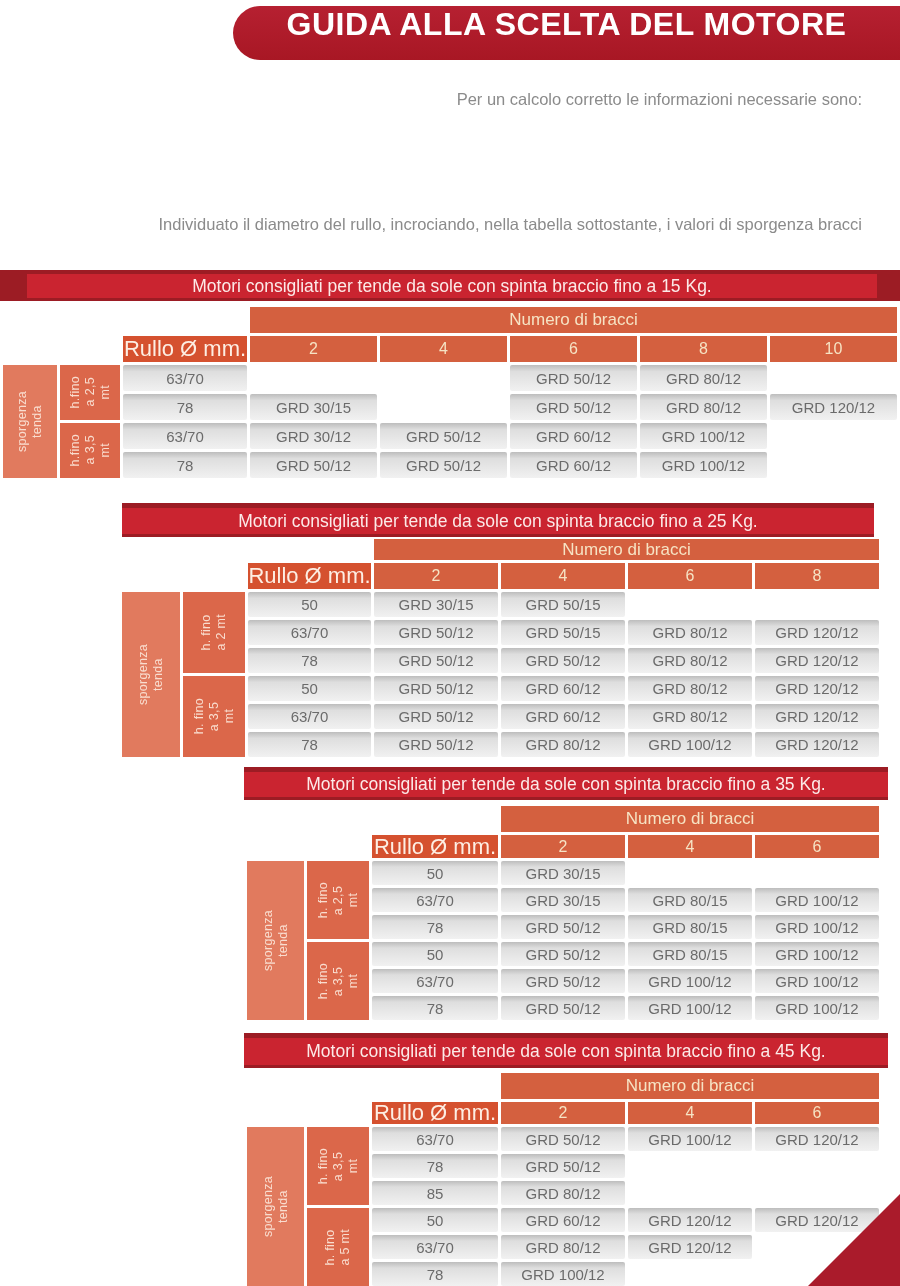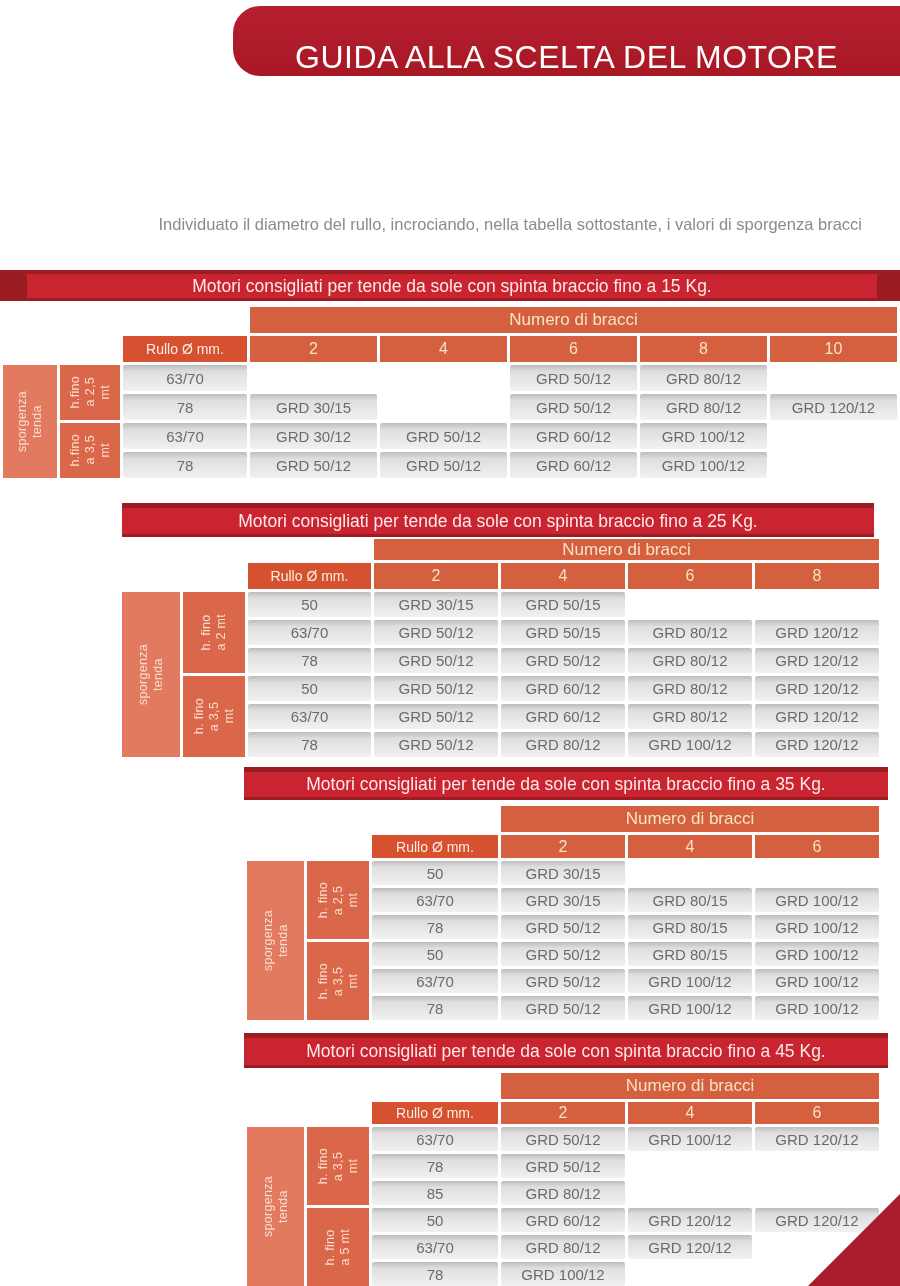--- a/index.html
+++ b/index.html
@@ -1,22 +1,22 @@
 <!DOCTYPE html>
 <html><head>
 <meta charset="utf-8">
 <style>
   html,body{margin:0;padding:0;background:#fff;font-family:"Liberation Sans",sans-serif;}
   #page{position:relative;width:900px;height:1286px;background:#ffffff;overflow:hidden;}
 
   
-  .banner{position:absolute;left:233px;top:6px;width:667px;height:70px;
+  .banner{position:absolute;left:233px;top:6px;width:667px;height:54px;
     background:linear-gradient(180deg,#b62031,#a81724);border-radius:27px 0 0 27px;
-    display:flex;align-items:flex-end;justify-content:center;
-    color:#ffffff;font-size:32px;font-weight:normal;letter-spacing:.5px;}
+    display:flex;align-items:flex-start;justify-content:center;
+    color:#ffffff;font-size:32px;font-weight:bold;letter-spacing:.5px;}
 
   
   .intro{position:absolute;right:38px;text-align:right;color:#8b8b8b;font-size:16.5px;line-height:22px;}
   .intro1{top:88px;} .intro2{top:213px;}
 
   
   .tband{position:absolute;background:#ca2430;border-top:5px solid #9c1c24;border-bottom:3px solid #9c1c24;
     box-sizing:border-box;display:flex;align-items:center;justify-content:center;
     color:#fceae8;font-size:17.5px;}
   .darkbar{position:absolute;left:0;top:270px;width:900px;height:31px;background:#9c1c24;}
@@ -26,41 +26,42 @@
   
   .t{position:absolute;display:grid;gap:3px;}
   .t1{left:3px;top:307px;grid-template-columns:54px 60px 124px repeat(5,127px);grid-template-rows:26px 26px repeat(4,26px);}
   .t2{left:122px;top:539px;grid-template-columns:58px 62px 123px repeat(4,124px);grid-template-rows:21px 26px repeat(6,25px);}
   .t3{left:247px;top:806px;grid-template-columns:57px 62px 126px repeat(3,124px);grid-template-rows:26px 23px repeat(6,24px);}
   .t4{left:247px;top:1073px;grid-template-columns:57px 62px 126px repeat(3,124px);grid-template-rows:26px 22px repeat(6,24px);}
 
   .c{display:flex;align-items:center;justify-content:center;box-sizing:border-box;}
   .band{background:#d4603f;color:#f6e3c4;font-size:17px;}
   .num{background:#d4603f;color:#f6e3c4;font-size:16px;}
-  .rh{background:#d5512f;color:#fdeee3;font-size:14px;}
+  .rh{background:#d5512f;color:#fdeee3;font-size:22px;}
   .g{background:linear-gradient(180deg,#bdbdbd 0,#dedede 25%,#f1f1f1 100%);color:#6b6b6b;font-size:15px;border-radius:2px;}
   .sp{background:#e17a5e;}
   .hf{background:#db674a;}
   .vl{writing-mode:vertical-rl;transform:rotate(180deg);white-space:pre-line;text-align:center;
       color:#f9ddcf;font-size:12.5px;line-height:1.2;letter-spacing:.3px;}
 
   
   .corner{position:absolute;left:808px;top:1194px;width:92px;height:92px;background:#aa1b2b;
     clip-path:polygon(100% 0,100% 100%,0 100%);}
 </style>
 </head>
 <body>
 
 <div id="page">
 
   <div class="banner">
     <span>GUIDA ALLA SCELTA DEL MOTORE</span>
   </div>
 
   <div class="intro intro1">
+    <div>Per un calcolo corretto le informazioni necessarie sono:</div>
   </div>
 
   <div class="intro intro2">
     <div>Individuato il diametro del rullo, incrociando, nella tabella sottostante, i valori di sporgenza bracci</div>
   </div>
 
   <div class="darkbar"></div>
   <div class="t1band">
     <span>Motori consigliati per tende da sole con spinta braccio fino a 15 Kg.</span>
   </div>

